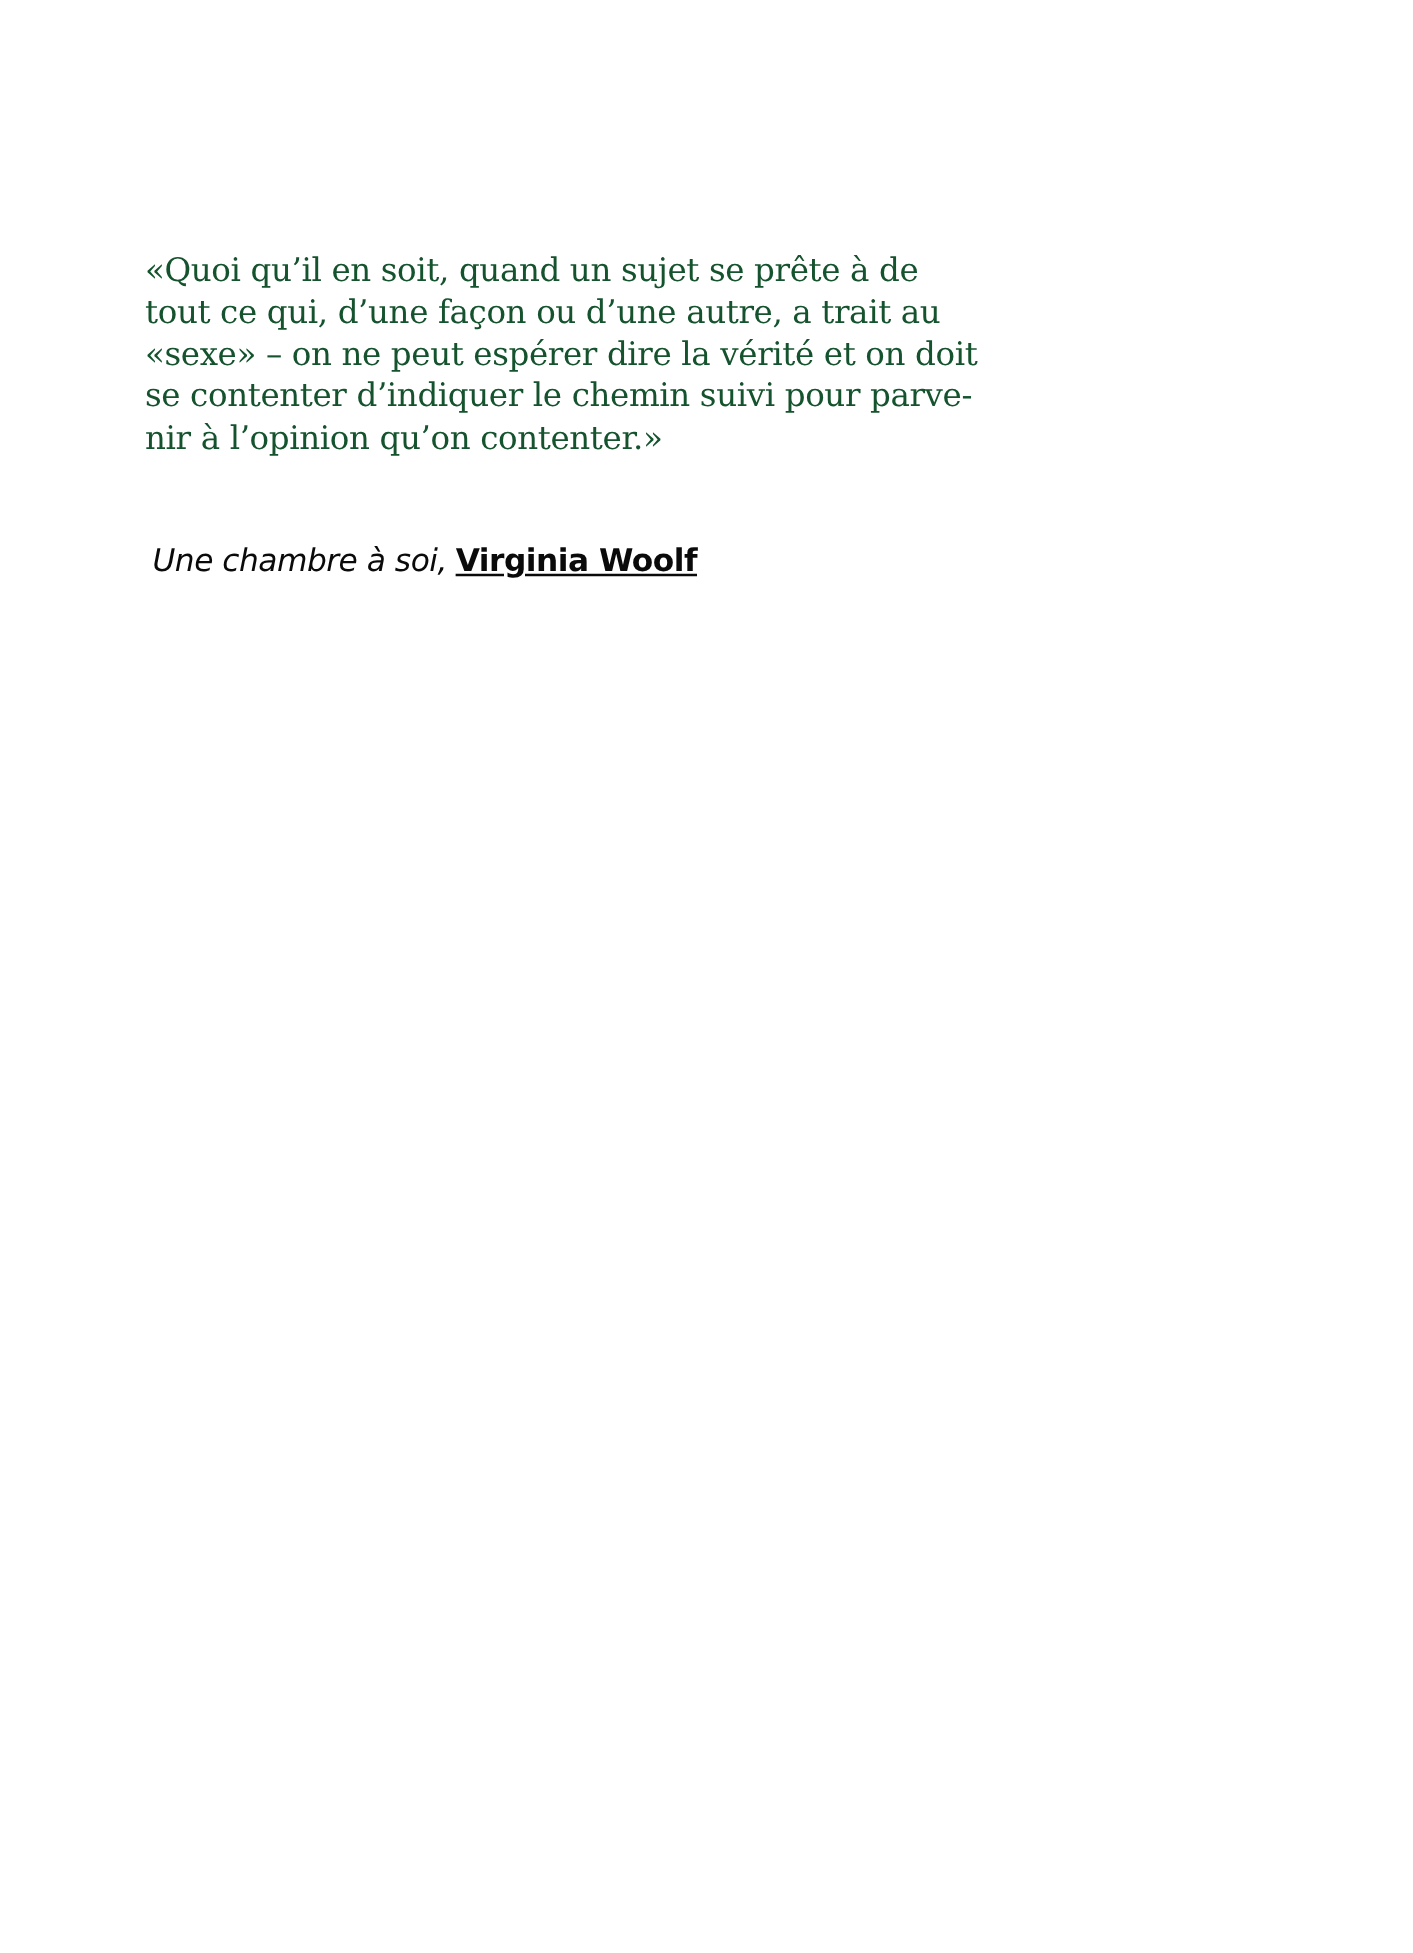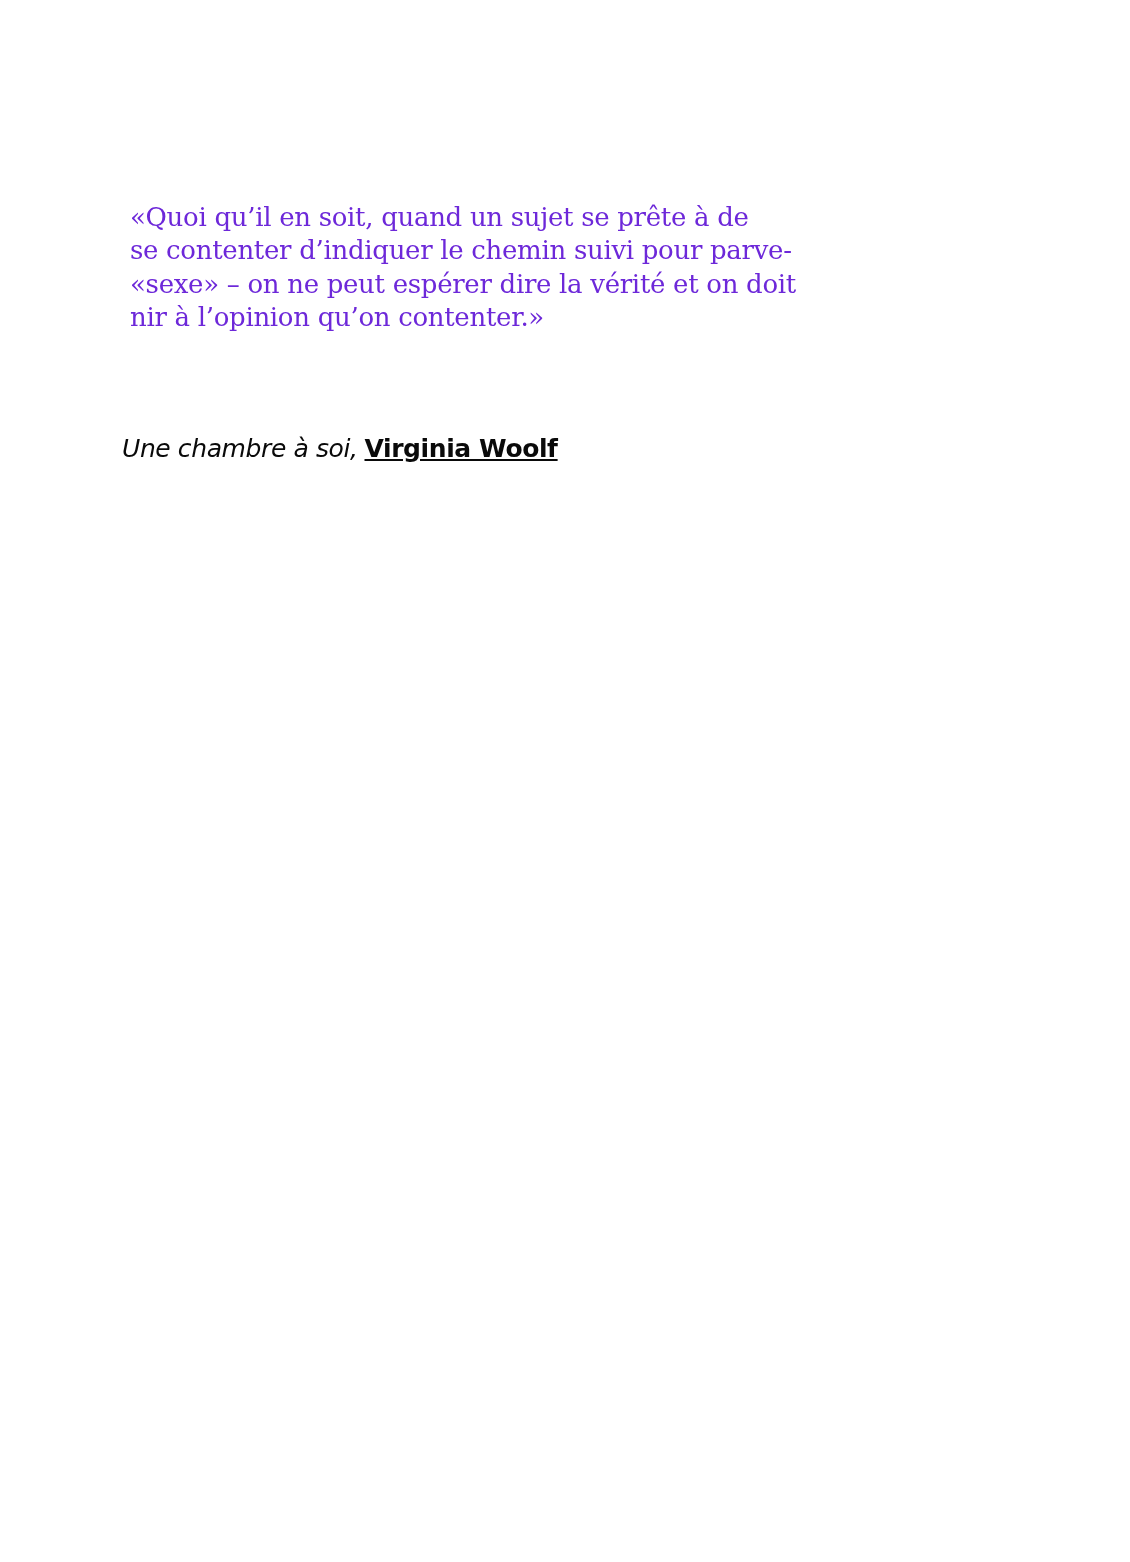--- a/index.html
+++ b/index.html
@@ -14,24 +14,24 @@
     overflow: hidden;
     font-family: "DejaVu Serif", serif;
   }
   .page {
     position: absolute;
     inset: 0;
     background: #ffffff;
   }
   .quote-block {
     position: absolute;
-    left: 130px;
+    left: 116px;
     top: 201px;
     width: 720px;
-    color: #6d28d9;
+    color: #14532d;
     font-family: "DejaVu Serif", serif;
     font-size: 26px;
     line-height: 33.4px;
     letter-spacing: -0.3px;
   }
   .quote-line {
     white-space: pre;
   }
   .attribution {
     position: absolute;
@@ -57,22 +57,23 @@
     width: 7px;
   }
 </style>
 </head>
 <body>
 
 <div class="page">
 
   <div class="quote-block">
     <div class="quote-line">«Quoi qu’il en soit, quand un sujet se prête à de</div>
+    <div class="quote-line">tout ce qui, d’une façon ou d’une autre, a trait au</div>
+    <div class="quote-line">«sexe» – on ne peut espérer dire la vérité et on doit</div>
     <div class="quote-line">se contenter d’indiquer le chemin suivi pour parve-</div>
-    <div class="quote-line">«sexe» – on ne peut espérer dire la vérité et on doit</div>
     <div class="quote-line">nir à l’opinion qu’on contenter.»</div>
   </div>
 
   <div class="attribution">
     <span class="book-title">Une chambre à soi,</span><span class="sep"></span><span class="author-name">Virginia Woolf</span>
   </div>
 
 </div>
 
 </body></html>

